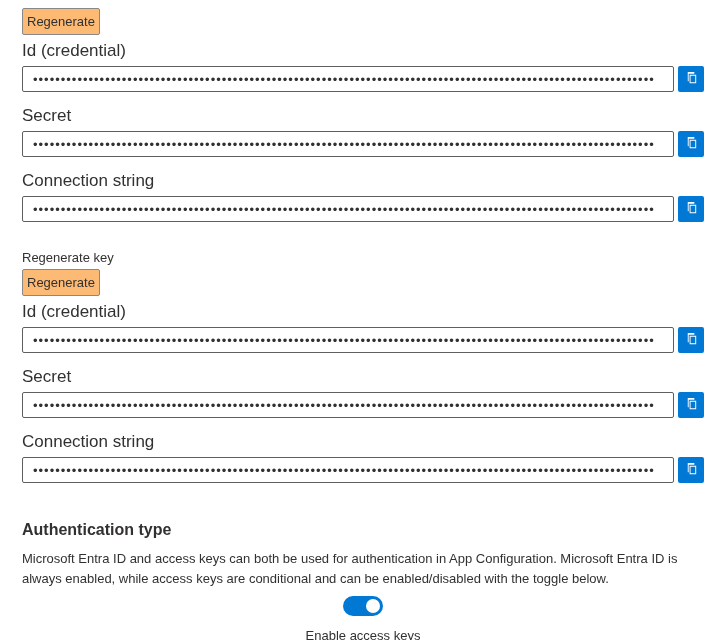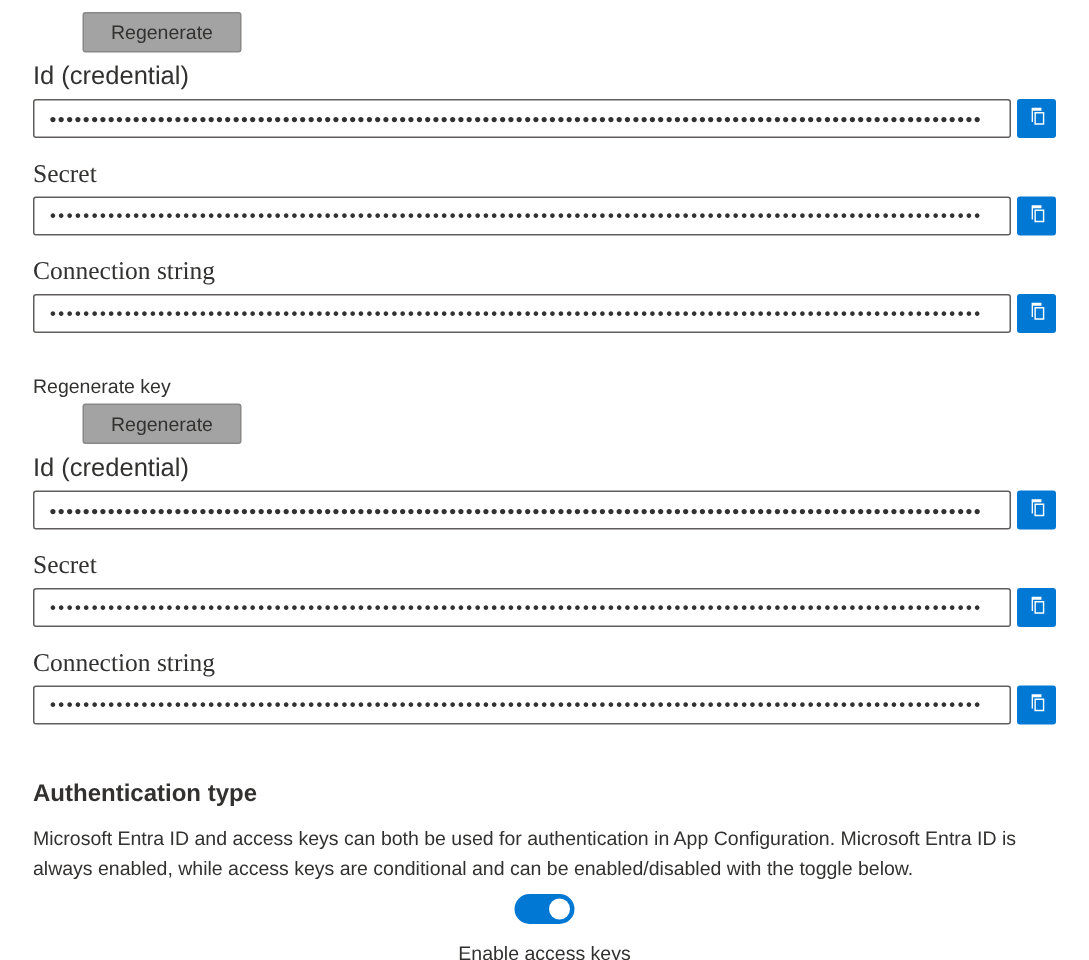--- a/index.html
+++ b/index.html
@@ -15,29 +15,28 @@
       padding: 8px 22px;
       width: 726px;
     }
     .section-label {
       font-size: 13px;
       color: #323130;
       margin-bottom: 4px;
       margin-top: 2px;
     }
     .regenerate-btn {
-      background: #a3a3a3;
+      background: #fdba74;
       border: 1px solid #8a8886;
-      padding: 5px 18px;
+      padding: 5px 4px;
       font-size: 13px;
       color: #323130;
       cursor: pointer;
       font-family: inherit;
       border-radius: 2px;
-      margin-left: 33px;
     }
     .field-group {
       margin-top: 6px;
     }
     .field-label {
       font-size: 17px;
       color: #323130;
       margin-bottom: 5px;
     }
     .input-row {
@@ -73,21 +72,20 @@
     .copy-btn svg {
       width: 15px;
       height: 15px;
       fill: #ffffff;
     }
     .key-section {
       margin-bottom: 28px;
     }
     .key-section .field-group + .field-group {
       margin-top: 14px;
-      font-family: Liberation Serif, serif;
     }
     .auth-section {
       margin-top: 38px;
     }
     .auth-heading {
       font-size: 16px;
       font-weight: 600;
       color: #323130;
       margin-bottom: 10px;
     }

